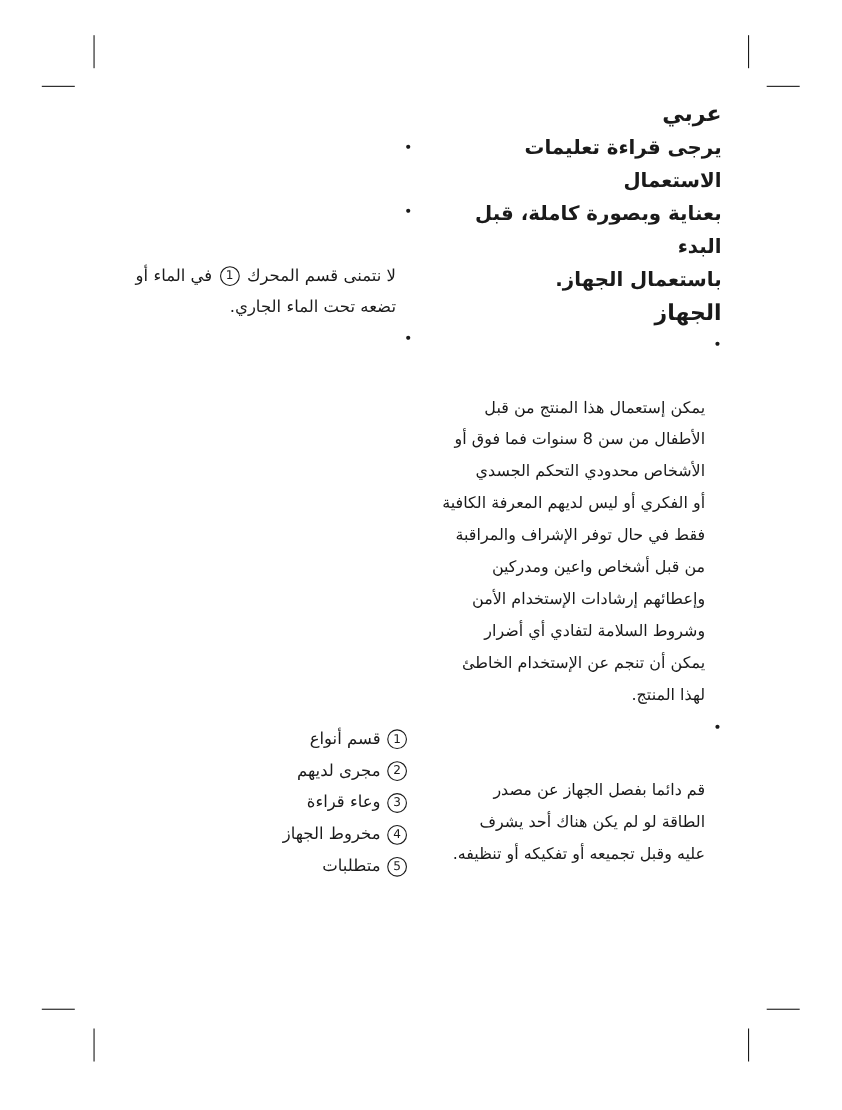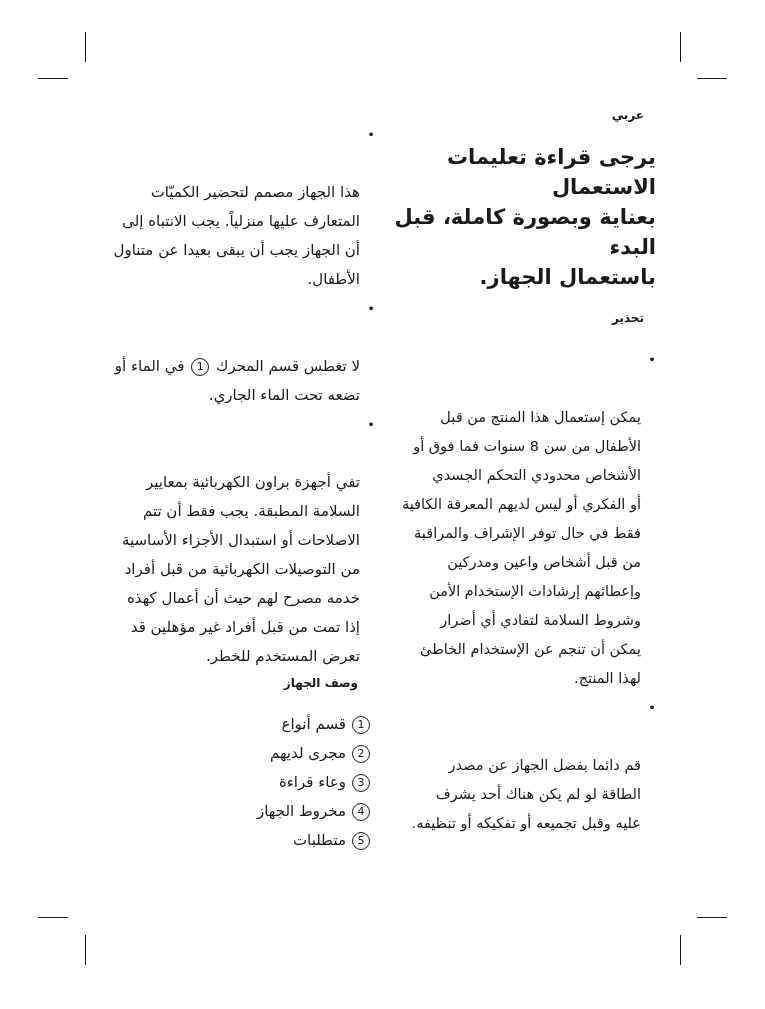--- a/index.html
+++ b/index.html
@@ -39,32 +39,32 @@
       width: 275px;
       top: 120px;
     }
     .col-left-desc {
       left: 230px;
       width: 140px;
       top: 657px;
     }
     .section-title {
       font-weight: bold;
-      font-size: 12px;
-      margin: 12px;
+      font-size: 20px;
+      margin: 0;
       line-height: 29px;
     }
     .para {
       margin: 0;
       white-space: pre-line;
     }
     .bold-para {
       margin: 0;
       font-weight: bold;
-      font-size: 21px;
+      font-size: 18px;
       white-space: pre-line;
       line-height: 30px;
     }
     .bullets {
       list-style: none;
       margin: 0;
       padding: 0;
     }
     .bullets li {
       position: relative;
@@ -130,21 +130,21 @@
 <div class="crop h" style="left:38px; top:917px;"></div>
 <div class="crop v" style="left:85px; top:935px;"></div>
 <div class="crop h" style="left:697px; top:917px;"></div>
 <div class="crop v" style="left:680px; top:935px;"></div>
 
 <div class="col col-right">
   <h2 class="section-title">عربي</h2>
   <p class="bold-para" style="margin-top:2px;">يرجى قراءة تعليمات الاستعمال
 بعناية وبصورة كاملة، قبل البدء
 باستعمال الجهاز.</p>
-  <h3 class="section-title">تحذير</h3>
+  <h3 class="section-title">الجهاز</h3>
   <ul class="bullets warn-bullets">
     <li>
       <span class="bullet">•</span>
       <span>يمكن إستعمال هذا المنتج من قبل
 الأطفال من سن 8 سنوات فما فوق أو
 الأشخاص محدودي التحكم الجسدي
 أو الفكري أو ليس لديهم المعرفة الكافية
 فقط في حال توفر الإشراف والمراقبة
 من قبل أشخاص واعين ومدركين
 وإعطائهم إرشادات الإستخدام الأمن
@@ -158,45 +158,33 @@
 الطاقة لو لم يكن هناك أحد يشرف
 عليه وقبل تجميعه أو تفكيكه أو تنظيفه.</span>
     </li>
   </ul>
 </div>
 
 <div class="col col-left">
   <ul class="bullets">
     <li>
       <span class="bullet">•</span>
-      <span>هذا الجهاز مصمم لتحضير الكميّات
-المتعارف عليها منزلياً. يجب الانتباه إلى
-أن الجهاز يجب أن يبقى بعيدا عن متناول
-الأطفال.</span>
-    </li>
-    <li>
-      <span class="bullet">•</span>
-      <span>لا تغطس قسم المحرك</span> <span class="inline-num">1</span><span> في الماء أو
+    </li>
+    <li>
+      <span class="bullet">•</span>
+      <span>لا نتمنى قسم المحرك</span> <span class="inline-num">1</span><span> في الماء أو
 تضعه تحت الماء الجاري.</span>
     </li>
     <li>
       <span class="bullet">•</span>
-      <span>تفي أجهزة براون الكهربائية بمعايير
-السلامة المطبقة. يجب فقط أن تتم
-الاصلاحات أو استبدال الأجزاء الأساسية
-من التوصيلات الكهربائية من قبل أفراد
-خدمه مصرح لهم حيث أن أعمال كهذه
-إذا تمت من قبل أفراد غير مؤهلين قد
-تعرض المستخدم للخطر.</span>
     </li>
   </ul>
 </div>
 
 <div class="col col-left-desc">
-  <h3 class="section-title">وصف الجهاز</h3>
   <ul class="desc-list">
     <li>
       <span class="num-circle">1</span>
       <span>قسم أنواع</span>
     </li>
     <li>
       <span class="num-circle">2</span>
       <span>مجرى لديهم</span>
     </li>
     <li>

